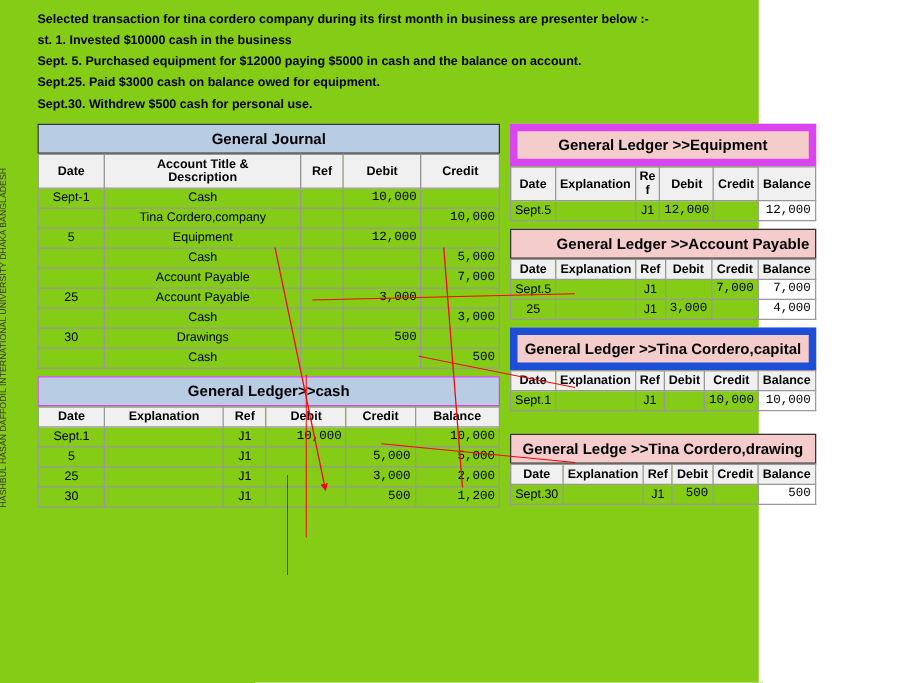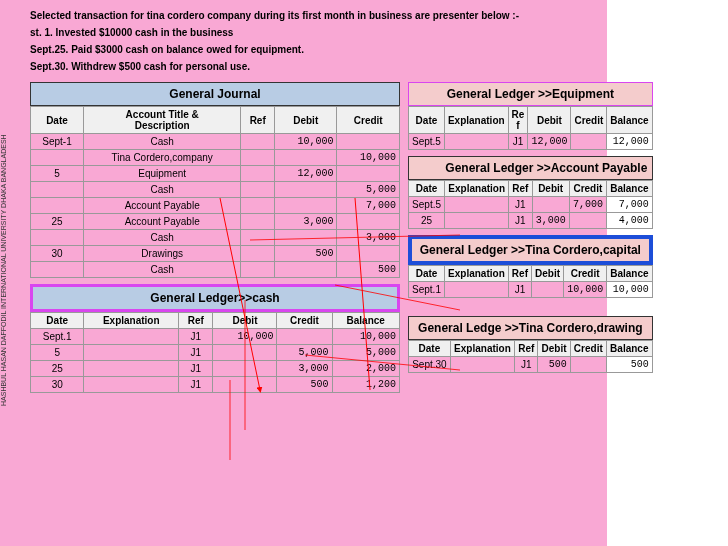--- a/index.html
+++ b/index.html
@@ -8,21 +8,21 @@
       font-size: 11px;
       background: #fff;
       width: 728px;
       min-height: 546px;
       position: relative;
       overflow: hidden;
     }
     .page-container {
       width: 607px;
       min-height: 546px;
-      background: #f9a8d4;
+      background: #84cc16;
       padding: 8px 8px 8px 30px;
       position: relative;
     }
     .intro-text {
       font-size: 10px;
       font-weight: bold;
       line-height: 1.5;
       margin-bottom: 8px;
     }
     .intro-text p { margin-bottom: 2px; }
@@ -57,35 +57,35 @@
       font-size: 12px;
       padding: 4px 0;
       border: 1px solid #333;
     }
     .journal-title {
       background: #b8cce4;
       border: 1px solid #333;
     }
     .gl-cash-title {
       background: #b8cce4;
-      border: 3px solid #d946ef;
+      border: 1px solid #d946ef;
     }
     .gl-equipment-title {
       background: #f4cccc;
-      border: 1px solid #d946ef;
+      border: 6px solid #d946ef;
       text-align: center;
     }
     .gl-ap-title {
       background: #f4cccc;
       border: 1px solid #333;
       padding-left: 32px;
     }
     .gl-capital-title {
       background: #f4cccc;
-      border: 4px solid #1d4ed8;
+      border: 6px solid #1d4ed8;
     }
     .gl-drawing-title {
       background: #f4cccc;
       border: 1px solid #333;
       margin-top: 12px;
     }
 
     table {
       width: 100%;
       border-collapse: collapse;
@@ -134,20 +134,21 @@
 
 <div class="page-container">
 
   <div class="vertical-text">HASHBUL HASAN
 DAFFODIL INTERNATIONAL UNIVERSITY
 DHAKA BANGLADESH</div>
 
   <div class="intro-text">
     <p>Selected transaction for tina cordero company during its first month in business are presenter below :-</p>
     <p>st.  1. Invested $10000 cash  in the business</p>
+    <p>Sept.  5. Purchased equipment for $12000 paying $5000 in cash and the balance on account.</p>
     <p>Sept.25. Paid $3000 cash on balance owed for equipment.</p>
     <p>Sept.30. Withdrew $500 cash for personal use.</p>
   </div>
 
   <div class="main-content">
 
     <div class="left-panel">
 
       <div class="journal-section">
         <div class="section-title journal-title">General Journal</div>

